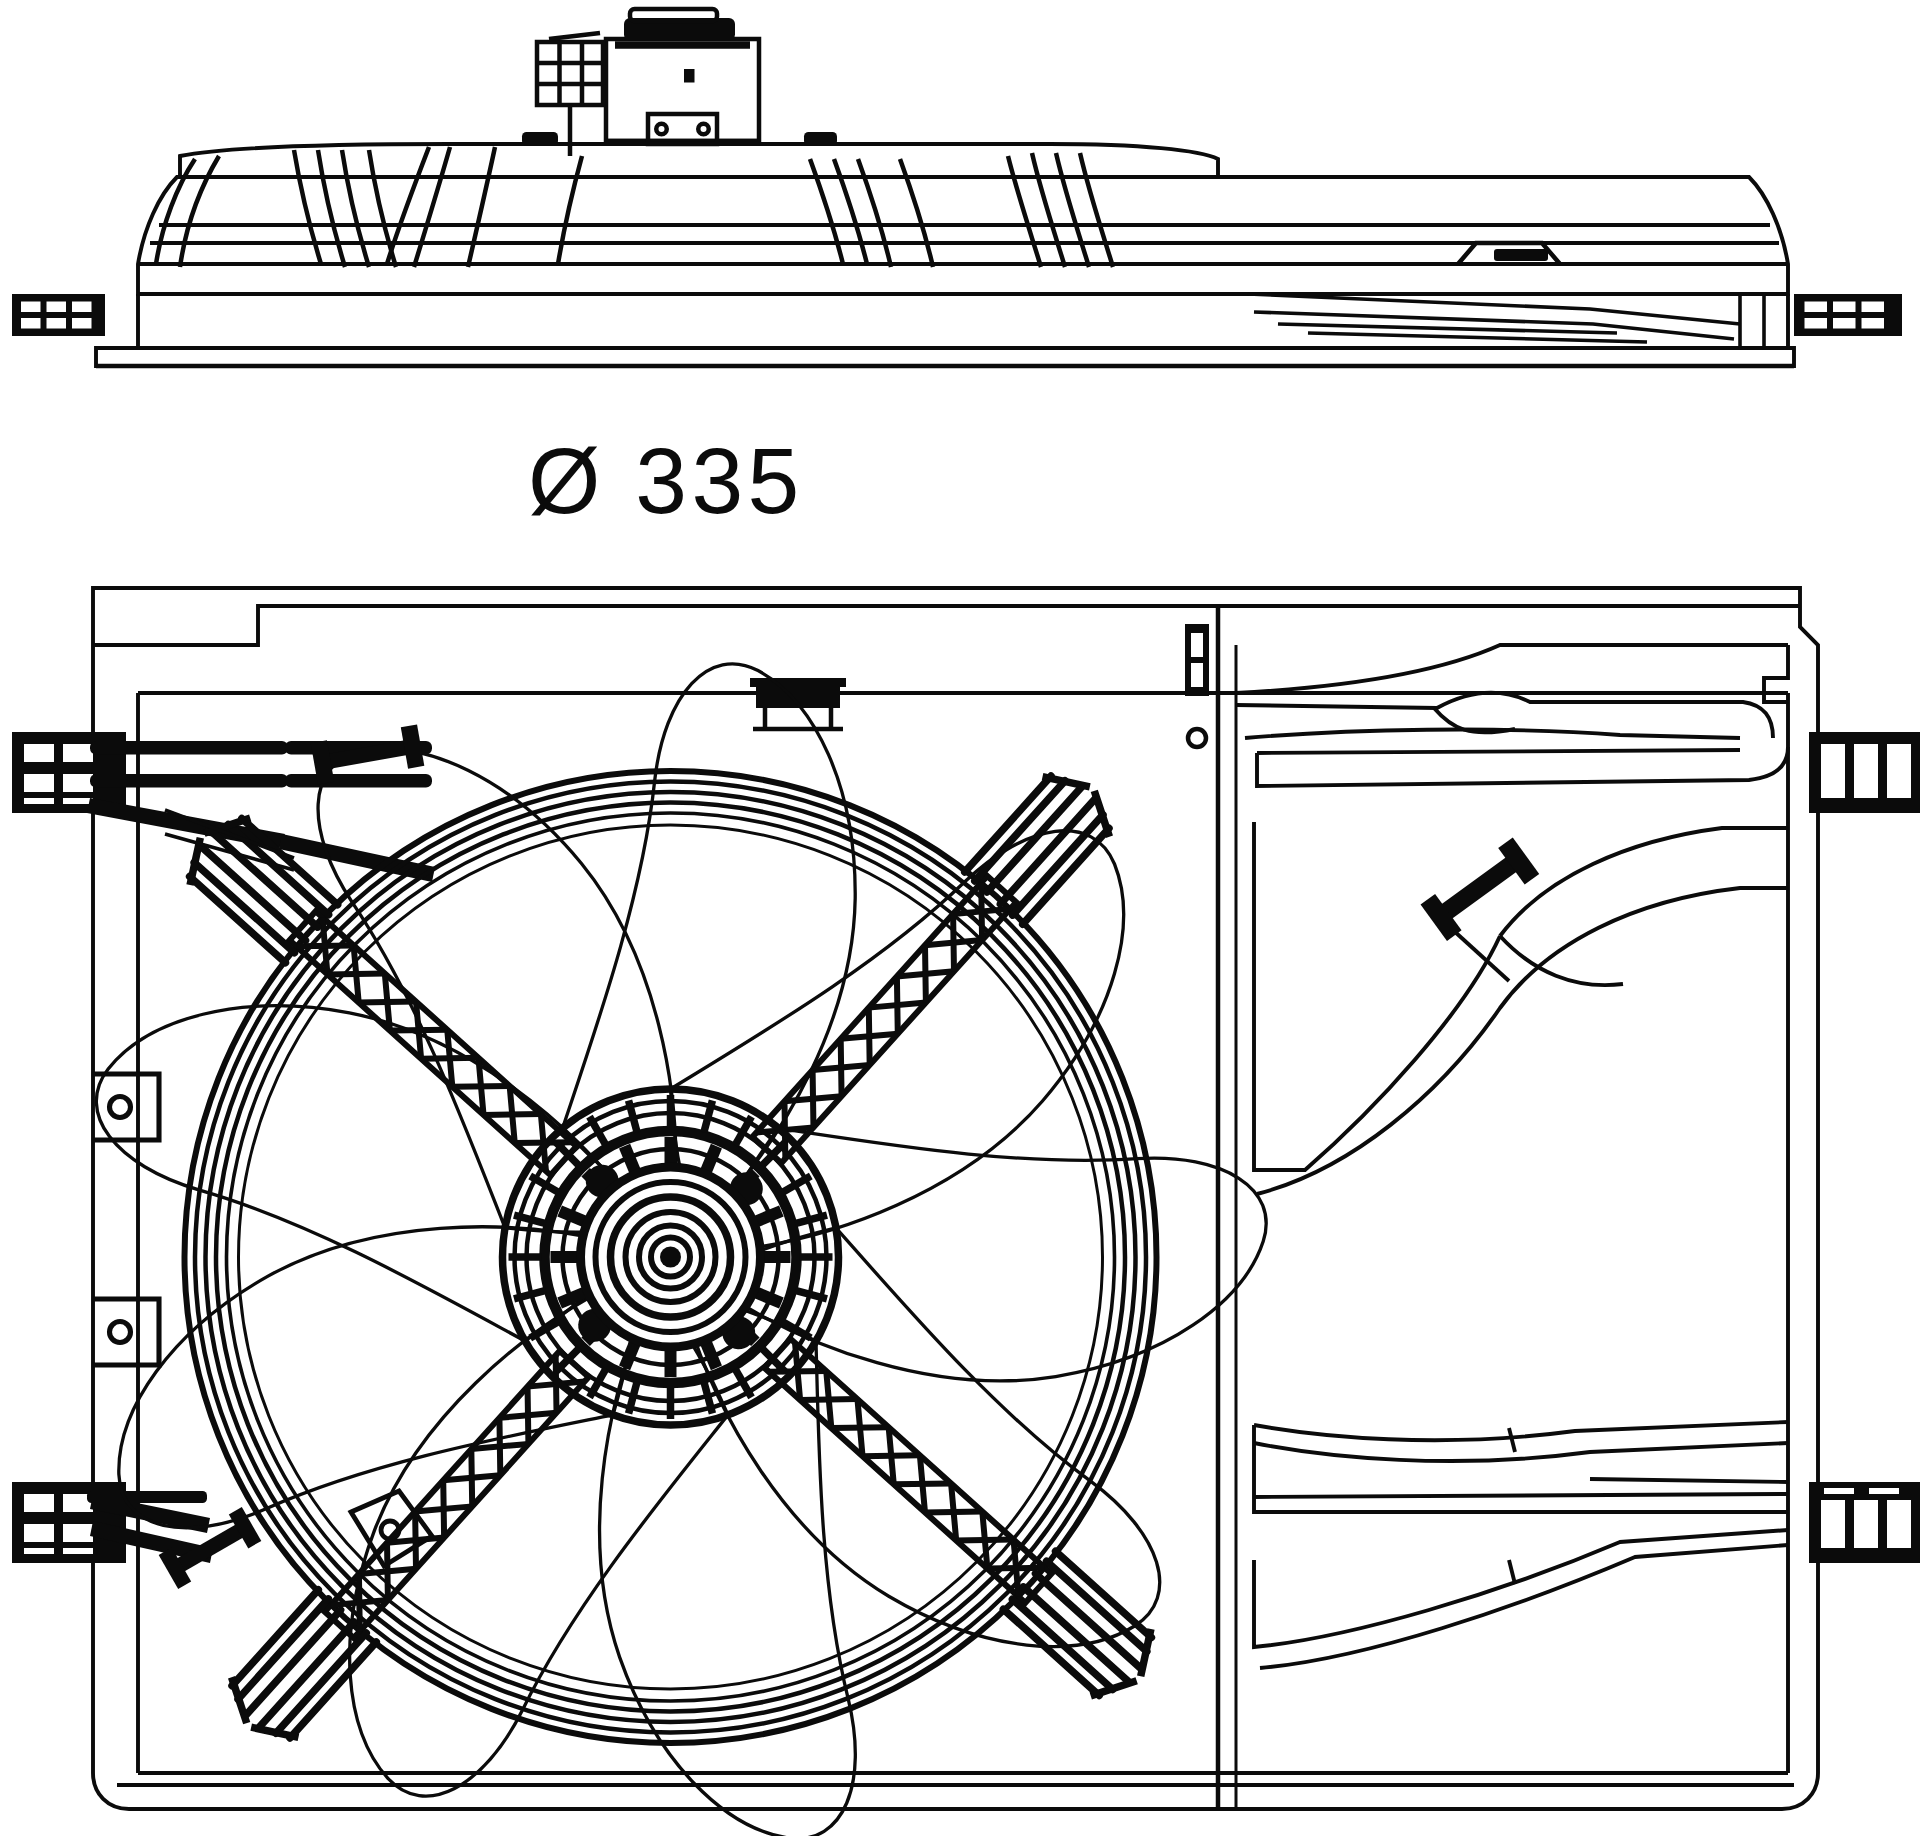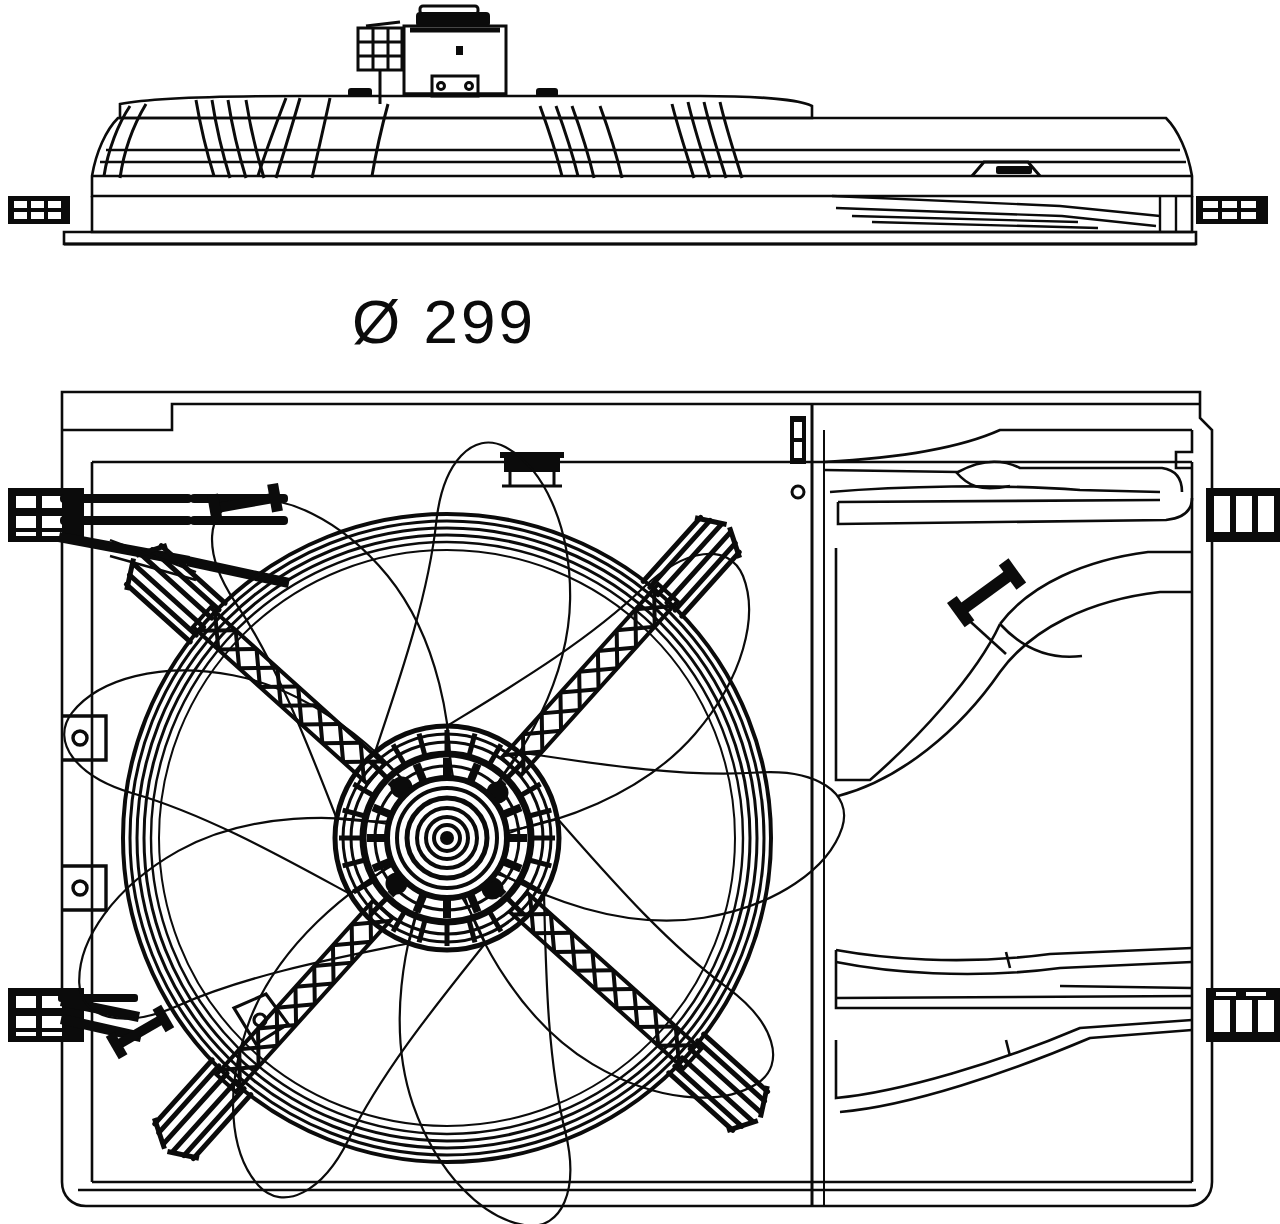--- a/index.html
+++ b/index.html
@@ -438,15 +438,15 @@
         <g transform="translate(140,1032) rotate(-30)">
           <rect x="-26" y="-5" width="52" height="10" fill="#0b0b0b"></rect>
           <rect x="-32" y="-13" width="10" height="26" fill="#0b0b0b"></rect>
           <rect x="22" y="-13" width="10" height="26" fill="#0b0b0b"></rect>
         </g>
       </g>
 
     </g>
   </svg>
 
-  <div class="dimlabel" style="left:352px; top:286px;">Ø 299</div>
+  <div class="dimlabel" style="left:352px; top:286px;">Ø 335</div>
 
 </div>
 
 </body></html>

